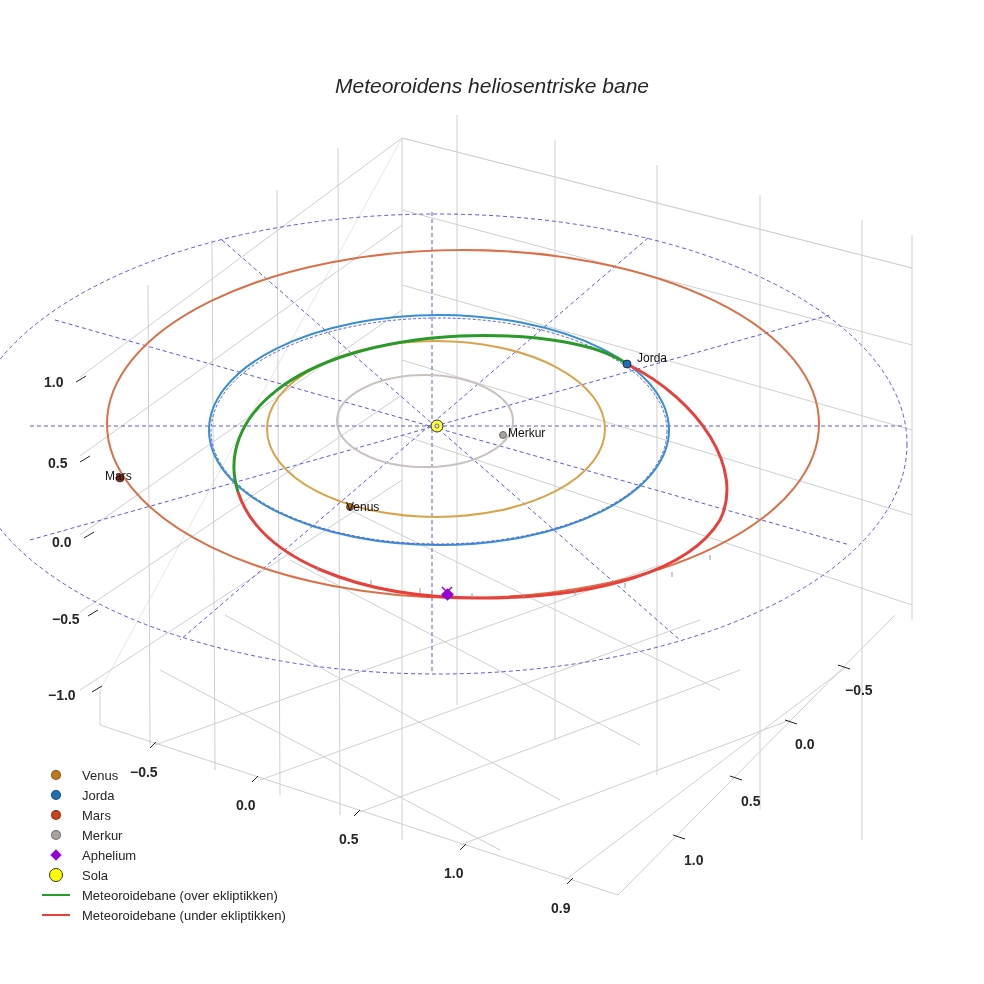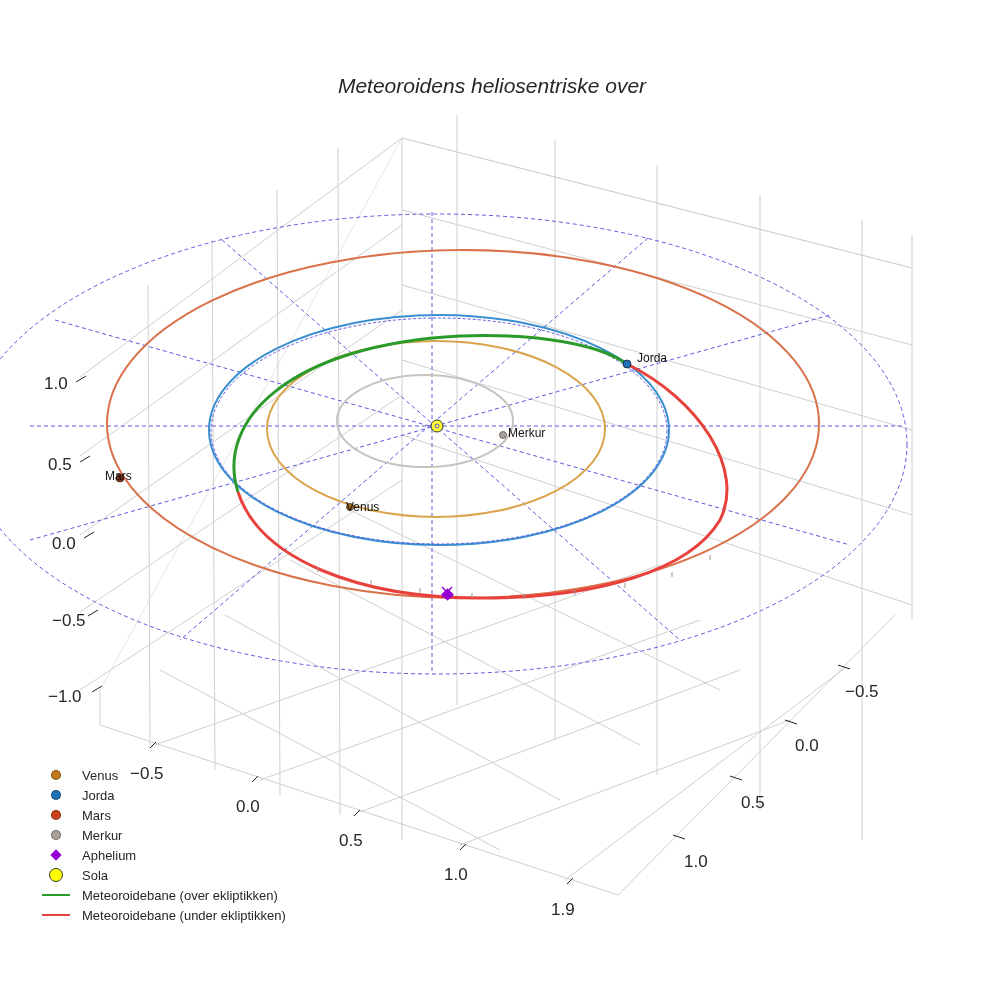--- a/index.html
+++ b/index.html
@@ -1,21 +1,21 @@
 <!DOCTYPE html>
 <html><head>
 <meta charset="utf-8">
 <style>
   html, body { margin:0; padding:0; background:#ffffff; }
   body { width:984px; height:984px; position:relative; overflow:hidden;
          font-family:"Liberation Sans", sans-serif; color:#262626; }
   #plot { position:absolute; left:0; top:0; width:984px; height:984px; }
   .title { position:absolute; left:0; width:984px; top:74px; text-align:center;
            font-size:21px; font-style:italic; color:#262626; }
-  .tick { position:absolute; font-size:17px; color:#262626; white-space:nowrap; }
+  .tick { position:absolute; font-size:14px; color:#262626; white-space:nowrap;font-weight:bold; }
   .plabel { position:absolute; font-size:12px; color:#111; white-space:nowrap; }
   .legend { position:absolute; left:38px; top:765px; }
   .legend-row { height:20px; display:flex; align-items:center; font-size:13px; color:#262626; }
   .legend-key { width:36px; height:20px; display:flex; align-items:center; justify-content:center; margin-right:8px; }
   .dot { width:8px; height:8px; border-radius:50%; border:1px solid rgba(0,0,0,0.35); }
   .dot.big { width:12px; height:12px; border:1px solid #333; }
   .diamond { width:8px; height:8px; transform:rotate(45deg); }
   .line { width:28px; height:2px; }
 </style>
 </head>
@@ -126,38 +126,38 @@
   <circle cx="627" cy="364" r="4" fill="#1f6fb4" stroke="#123" stroke-width="0.8"></circle>
   <circle cx="120" cy="478" r="4" fill="#8b2a10" stroke="#333" stroke-width="0.8"></circle>
 
   <g>
     <line x1="442" y1="587" x2="452" y2="597" stroke="#9400d3" stroke-width="1.5"></line>
     <line x1="452" y1="587" x2="442" y2="597" stroke="#9400d3" stroke-width="1.5"></line>
     <rect x="443" y="590" width="9" height="9" fill="#9400d3" transform="rotate(45 447.5 594.5)"></rect>
   </g>
 </svg>
 
-<div class="title">Meteoroidens heliosentriske over</div>
+<div class="title">Meteoroidens heliosentriske bane</div>
 
 <div class="plabel" style="left:105px; top:469px;">Mars</div>
 <div class="plabel" style="left:637px; top:351px;">Jorda</div>
 <div class="plabel" style="left:508px; top:426px;">Merkur</div>
 <div class="plabel" style="left:346px; top:500px;">Venus</div>
 
 <div class="tick" style="left:44px; top:374px;">1.0</div>
 <div class="tick" style="left:48px; top:455px;">0.5</div>
 <div class="tick" style="left:52px; top:534px;">0.0</div>
 <div class="tick" style="left:52px; top:611px;">−0.5</div>
 <div class="tick" style="left:48px; top:687px;">−1.0</div>
 
 <div class="tick" style="left:130px; top:764px;">−0.5</div>
 <div class="tick" style="left:236px; top:797px;">0.0</div>
 <div class="tick" style="left:339px; top:831px;">0.5</div>
 <div class="tick" style="left:444px; top:865px;">1.0</div>
-<div class="tick" style="left:551px; top:900px;">1.9</div>
+<div class="tick" style="left:551px; top:900px;">0.9</div>
 
 <div class="tick" style="left:845px; top:682px;">−0.5</div>
 <div class="tick" style="left:795px; top:736px;">0.0</div>
 <div class="tick" style="left:741px; top:793px;">0.5</div>
 <div class="tick" style="left:684px; top:852px;">1.0</div>
 
 <div class="legend">
   <div class="legend-row">
     <span class="legend-key">
         <span class="dot" style="background:#c07a1c"></span>

